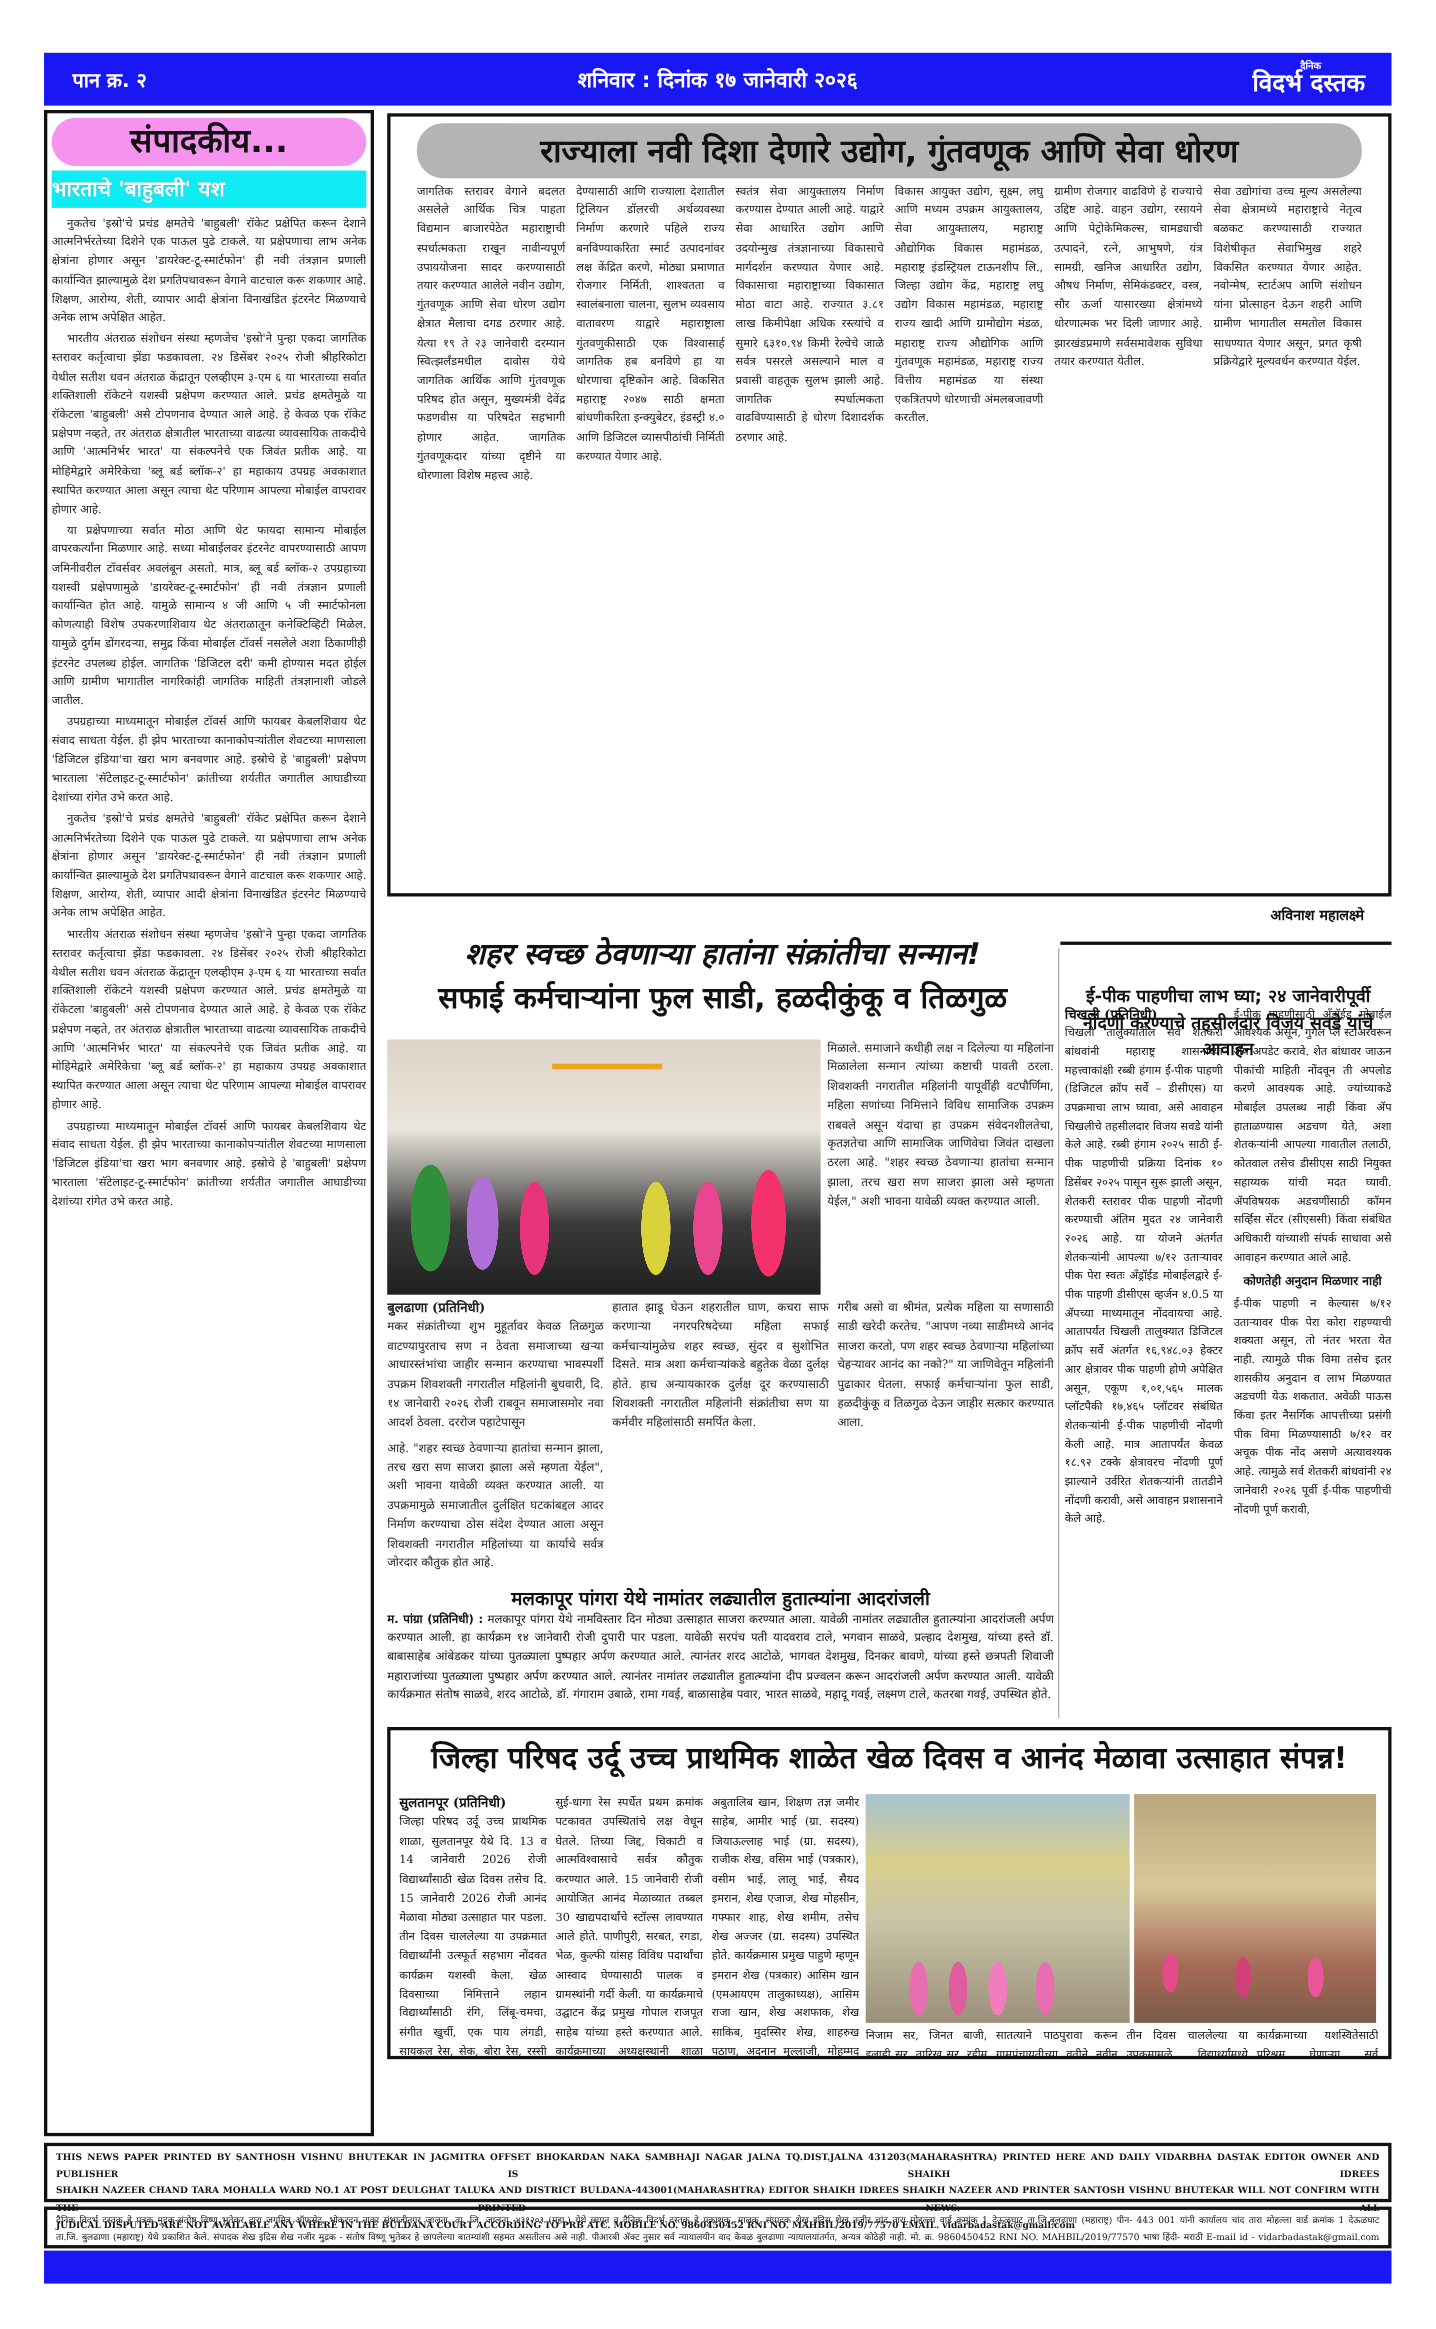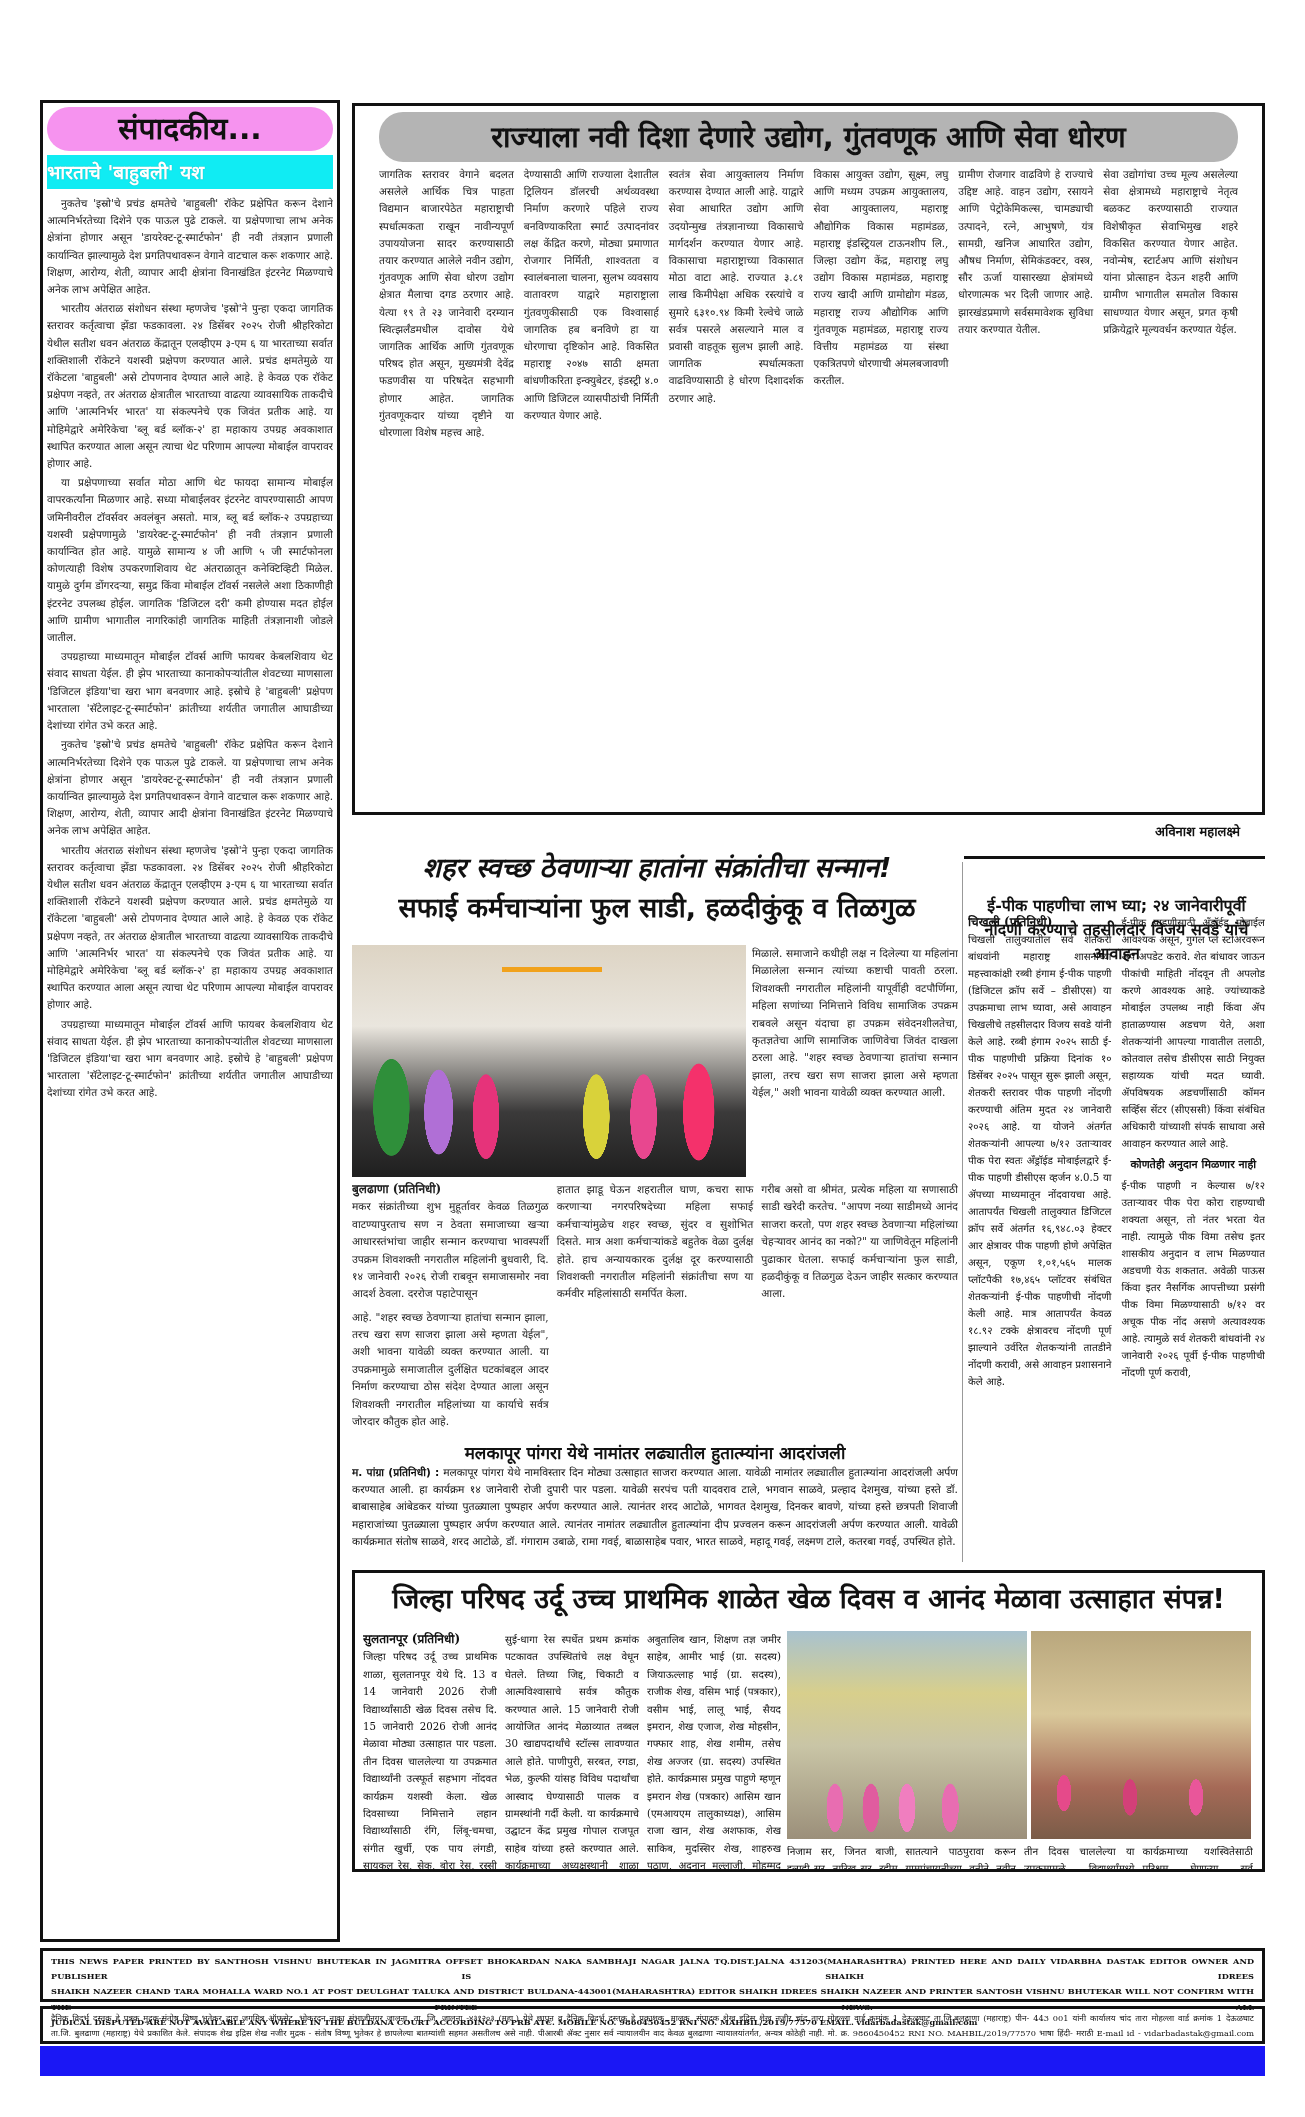--- a/index.html
+++ b/index.html
@@ -91,20 +91,28 @@
   .imprint-en span:last-child { text-align-last: left; }
   .imprint-mr { position: absolute; left: 0; top: 1958px; width: 1225px; height: 38px; border: 3px solid #111; padding: 2px 8px; font-family: "DejaVu Serif", serif; font-size: 8.2px; line-height: 15px; text-align: justify; text-align-last: justify; }
   .imprint-mr span { display: block; }
   .footer-bar { position: absolute; left: 0; top: 1998px; width: 1225px; height: 30px; background: #1a17f5; }
 </style>
 </head>
 <body>
 
 <div class="page">
 
+  <div class="masthead">
+    <span class="pg">पान क्र. २</span>
+    <span class="date">शनिवार : दिनांक १७ जानेवारी २०२६</span>
+    <span class="brand">
+      <span class="small">दैनिक</span>
+      <span class="big">विदर्भ दस्तक</span>
+    </span>
+  </div>
 
   <div class="box editorial">
     <div class="ed-title">संपादकीय...</div>
     <div class="ed-sub">भारताचे 'बाहुबली' यश</div>
     <div class="coltext">
       <p>नुकतेच 'इस्रो'चे प्रचंड क्षमतेचे 'बाहुबली' रॉकेट प्रक्षेपित करून देशाने आत्मनिर्भरतेच्या दिशेने एक पाऊल पुढे टाकले. या प्रक्षेपणाचा लाभ अनेक क्षेत्रांना होणार असून 'डायरेक्ट-टू-स्मार्टफोन' ही नवी तंत्रज्ञान प्रणाली कार्यान्वित झाल्यामुळे देश प्रगतिपथावरून वेगाने वाटचाल करू शकणार आहे. शिक्षण, आरोग्य, शेती, व्यापार आदी क्षेत्रांना विनाखंडित इंटरनेट मिळण्याचे अनेक लाभ अपेक्षित आहेत.</p>
       <p>भारतीय अंतराळ संशोधन संस्था म्हणजेच 'इस्रो'ने पुन्हा एकदा जागतिक स्तरावर कर्तृत्वाचा झेंडा फडकावला. २४ डिसेंबर २०२५ रोजी श्रीहरिकोटा येथील सतीश धवन अंतराळ केंद्रातून एलव्हीएम ३-एम ६ या भारताच्या सर्वात शक्तिशाली रॉकेटने यशस्वी प्रक्षेपण करण्यात आले. प्रचंड क्षमतेमुळे या रॉकेटला 'बाहुबली' असे टोपणनाव देण्यात आले आहे. हे केवळ एक रॉकेट प्रक्षेपण नव्हते, तर अंतराळ क्षेत्रातील भारताच्या वाढत्या व्यावसायिक ताकदीचे आणि 'आत्मनिर्भर भारत' या संकल्पनेचे एक जिवंत प्रतीक आहे. या मोहिमेद्वारे अमेरिकेचा 'ब्लू बर्ड ब्लॉक-२' हा महाकाय उपग्रह अवकाशात स्थापित करण्यात आला असून त्याचा थेट परिणाम आपल्या मोबाईल वापरावर होणार आहे.</p>
       <p>या प्रक्षेपणाच्या सर्वात मोठा आणि थेट फायदा सामान्य मोबाईल वापरकर्त्यांना मिळणार आहे. सध्या मोबाईलवर इंटरनेट वापरण्यासाठी आपण जमिनीवरील टॉवर्सवर अवलंबून असतो. मात्र, ब्लू बर्ड ब्लॉक-२ उपग्रहाच्या यशस्वी प्रक्षेपणामुळे 'डायरेक्ट-टू-स्मार्टफोन' ही नवी तंत्रज्ञान प्रणाली कार्यान्वित होत आहे. यामुळे सामान्य ४ जी आणि ५ जी स्मार्टफोनला कोणत्याही विशेष उपकरणाशिवाय थेट अंतराळातून कनेक्टिव्हिटी मिळेल. यामुळे दुर्गम डोंगरदऱ्या, समुद्र किंवा मोबाईल टॉवर्स नसलेले अशा ठिकाणीही इंटरनेट उपलब्ध होईल. जागतिक 'डिजिटल दरी' कमी होण्यास मदत होईल आणि ग्रामीण भागातील नागरिकांही जागतिक माहिती तंत्रज्ञानाशी जोडले जातील.</p>
       <p>उपग्रहाच्या माध्यमातून मोबाईल टॉवर्स आणि फायबर केबलशिवाय थेट संवाद साधता येईल. ही झेप भारताच्या कानाकोपऱ्यांतील शेवटच्या माणसाला 'डिजिटल इंडिया'चा खरा भाग बनवणार आहे. इस्रोचे हे 'बाहुबली' प्रक्षेपण भारताला 'सॅटेलाइट-टू-स्मार्टफोन' क्रांतीच्या शर्यतीत जगातील आघाडीच्या देशांच्या रांगेत उभे करत आहे.</p>
       <p>नुकतेच 'इस्रो'चे प्रचंड क्षमतेचे 'बाहुबली' रॉकेट प्रक्षेपित करून देशाने आत्मनिर्भरतेच्या दिशेने एक पाऊल पुढे टाकले. या प्रक्षेपणाचा लाभ अनेक क्षेत्रांना होणार असून 'डायरेक्ट-टू-स्मार्टफोन' ही नवी तंत्रज्ञान प्रणाली कार्यान्वित झाल्यामुळे देश प्रगतिपथावरून वेगाने वाटचाल करू शकणार आहे. शिक्षण, आरोग्य, शेती, व्यापार आदी क्षेत्रांना विनाखंडित इंटरनेट मिळण्याचे अनेक लाभ अपेक्षित आहेत.</p>

